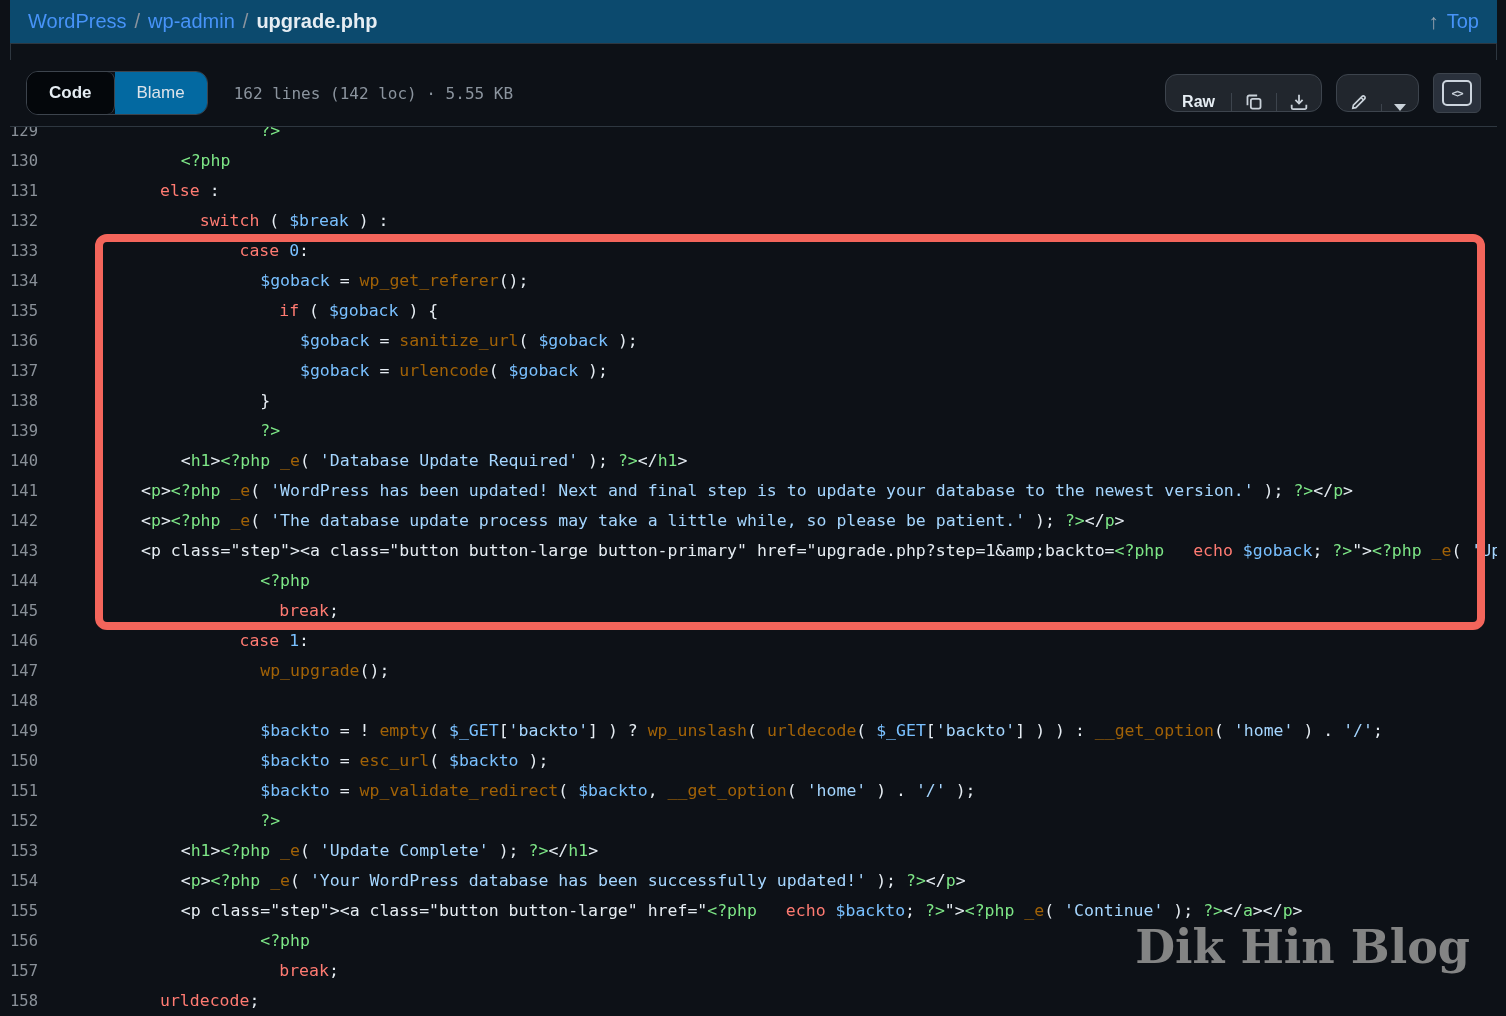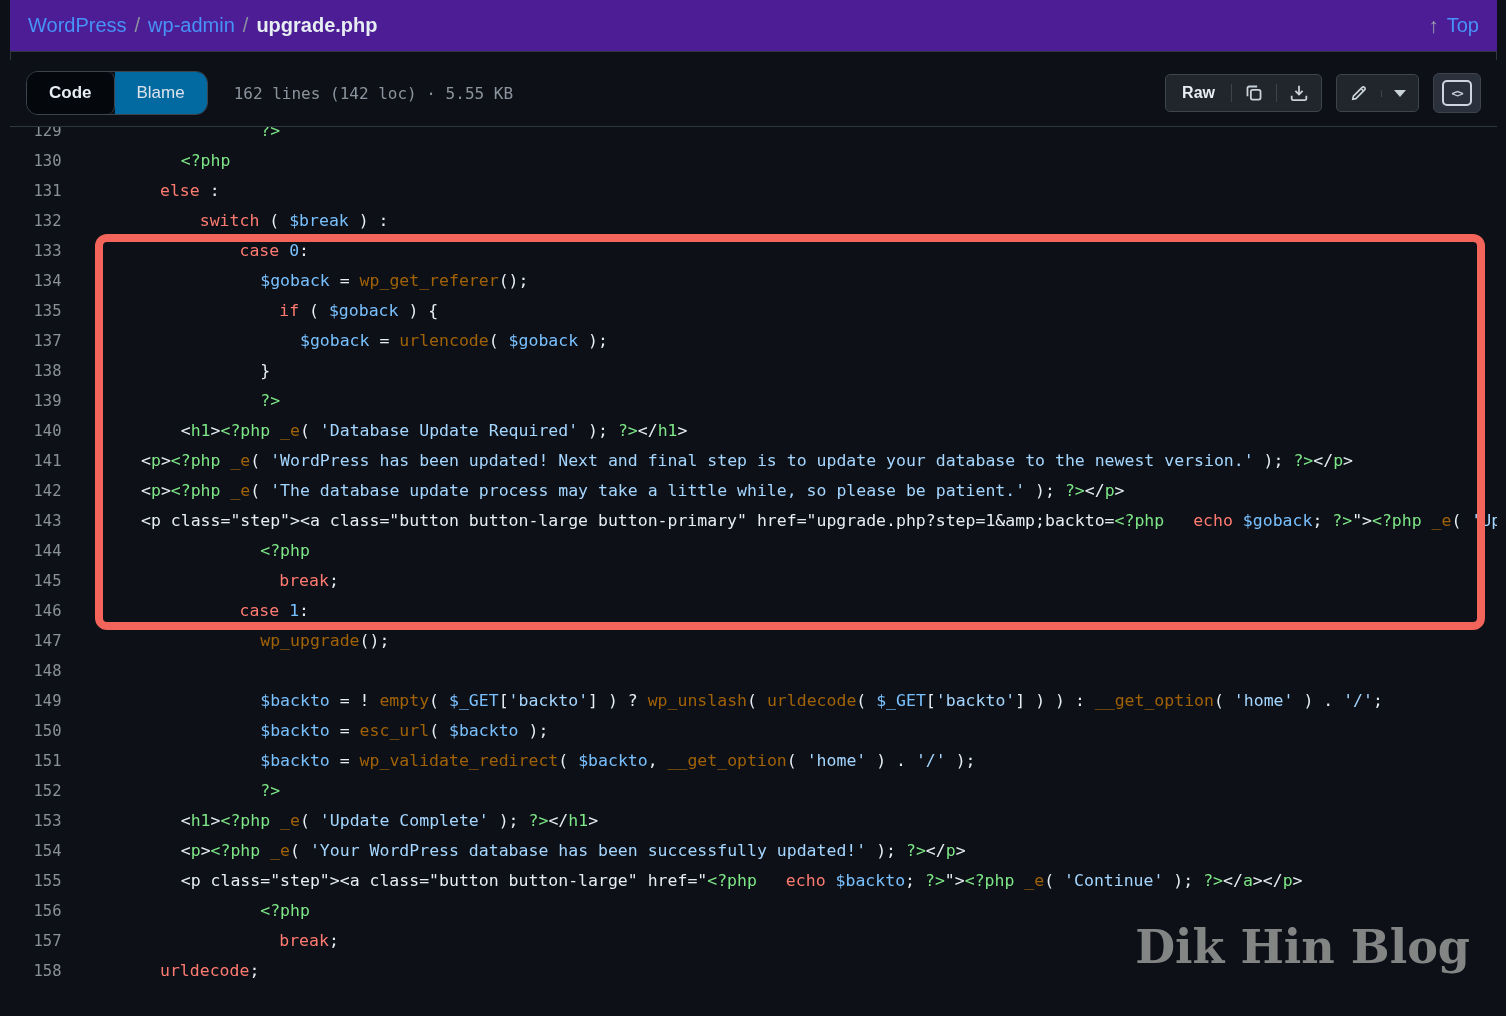--- a/index.html
+++ b/index.html
@@ -5,60 +5,60 @@
   html,body{margin:0;padding:0;}
   body{
     width:1506px;height:1016px;position:relative;overflow:hidden;
     background:#0d1117;
     font-family:"Liberation Sans",sans-serif;
     -webkit-font-smoothing:antialiased;
   }
   .frame{position:absolute;top:0;bottom:0;left:10px;right:9px;
     border-left:1px solid #2e3740;border-right:1px solid #2e3740;}
   
-  .topbar{position:absolute;left:10px;right:9px;top:0;height:52px;
+  .topbar{position:absolute;left:10px;right:9px;top:0;height:44px;
     border-bottom:1px solid #2e3740;display:flex;align-items:center;
-    padding:0 18px;box-sizing:border-box;background:#4c1d95;z-index:5;}
+    padding:0 18px;box-sizing:border-box;background:#0c4a6e;z-index:5;}
   .crumb{font-size:20px;}
   .crumb a{color:#4793f8;text-decoration:none;cursor:pointer;}
   .crumb .sep{color:#8b949e;margin:0 8px;}
   .crumb .file{color:#e6edf3;font-weight:bold;}
   .top-link{margin-left:auto;display:flex;align-items:center;gap:8px;
     color:#4793f8;font-size:20px;cursor:pointer;}
   .top-link .arrow{color:#9aa4af;font-size:21px;line-height:1;}
   
   .toolbar{position:absolute;left:10px;right:9px;top:60px;height:67px;
     border-bottom:1px solid #2e3740;display:flex;align-items:center;
     padding:0 16px;box-sizing:border-box;background:#0d1117;z-index:5;}
   .seg{display:flex;border:1px solid #3d444d;border-radius:12px;overflow:hidden;height:42px;}
   .seg .tab{display:flex;align-items:center;padding:0 22px;font-size:17px;cursor:pointer;}
   .seg .tab.active{background:#04070b;color:#e6edf3;font-weight:bold;border-right:1px solid #3d444d;border-radius:8px;}
   .seg .tab.inactive{background:#0369a1;color:#dce3ea;}
   .meta{margin-left:26px;color:#8b949e;font-size:16px;
     font-family:"DejaVu Sans Mono",monospace;}
   .tools{margin-left:auto;display:flex;align-items:center;gap:14px;}
-  .btn-group{display:flex;align-items:center;height:36px;background:#21262d;
-    border:1px solid #3d444d;border-radius:5px;overflow:hidden;}
+  .btn-group{display:flex;align-items:flex-end;height:36px;background:#21262d;
+    border:1px solid #3d444d;border-radius:12px;overflow:hidden;}
   .btn-cell{display:flex;align-items:center;justify-content:center;cursor:pointer;color:#e6edf3;}
   .btn-cell + .btn-cell{border-left:1px solid #3d444d;}
   .raw-label{padding:0 16px;font-size:16px;font-weight:bold;}
   .icon-cell{width:44px;}
   .icon-cell svg{display:block;}
   .sym-btn{width:46px;height:38px;background:#2a313c;border:1px solid #3d444d;
     border-radius:6px;display:flex;align-items:center;justify-content:center;cursor:pointer;}
   .sym-inner{width:26px;height:22px;border:2px solid #cdd5de;border-radius:5px;
     display:flex;align-items:center;justify-content:center;
     color:#cdd5de;font-size:11px;font-weight:bold;font-family:"DejaVu Sans Mono",monospace;letter-spacing:-1px;}
   .caret{width:0;height:0;border-left:6px solid transparent;border-right:6px solid transparent;
     border-top:7px solid #c9d1d9;}
   
   .code-area{position:absolute;left:10px;right:9px;top:127px;bottom:0;overflow:hidden;background:#0d1117;}
   .code-scroll{margin-top:-11px;}
   .row{height:30px;line-height:30px;display:flex;white-space:pre;}
-  .ln{flex:0 0 75px;text-align:center;color:#8a9199;
+  .ln{flex:0 0 75px;text-align:left;color:#8a9199;
     font-family:"DejaVu Sans Mono",monospace;font-size:15.5px;cursor:pointer;}
   .src{margin-left:56px;font-family:"DejaVu Sans Mono",monospace;font-size:16.5px;}
   .tk-p{color:#e6edf3;}
   .tk-k{color:#ff7b72;margin-left:19px;}
   .tk-v{color:#79c0ff;}
   .tk-s{color:#a5d6ff;}
   .tk-f{color:#a16207;}
   .tk-g{color:#7ee787;}
   
   .hl-box{position:absolute;left:85px;top:107px;width:1390px;height:396px;
@@ -132,20 +132,21 @@
 
 <div class="code-area">
   <div class="code-scroll">
       <div class="row"><span class="ln">129</span><span class="src">            <span class="tk-g">?&gt;</span></span></div>
       <div class="row"><span class="ln">130</span><span class="src">    <span class="tk-g">&lt;?php</span></span></div>
       <div class="row"><span class="ln">131</span><span class="src"><span class="tk-k">else</span><span class="tk-p"> :</span></span></div>
       <div class="row"><span class="ln">132</span><span class="src">    <span class="tk-k">switch</span><span class="tk-p"> ( </span><span class="tk-v">$break</span><span class="tk-p"> ) :</span></span></div>
       <div class="row"><span class="ln">133</span><span class="src">        <span class="tk-k">case</span><span class="tk-p"> </span><span class="tk-v">0</span><span class="tk-p">:</span></span></div>
       <div class="row"><span class="ln">134</span><span class="src">            <span class="tk-v">$goback</span><span class="tk-p"> = </span><span class="tk-f">wp_get_referer</span><span class="tk-p">();</span></span></div>
       <div class="row"><span class="ln">135</span><span class="src">            <span class="tk-k">if</span><span class="tk-p"> ( </span><span class="tk-v">$goback</span><span class="tk-p"> ) {</span></span></div>
+      <div class="row"><span class="ln">136</span><span class="src">                <span class="tk-v">$goback</span><span class="tk-p"> = </span><span class="tk-f">sanitize_url</span><span class="tk-p">( </span><span class="tk-v">$goback</span><span class="tk-p"> );</span></span></div>
       <div class="row"><span class="ln">137</span><span class="src">                <span class="tk-v">$goback</span><span class="tk-p"> = </span><span class="tk-f">urlencode</span><span class="tk-p">( </span><span class="tk-v">$goback</span><span class="tk-p"> );</span></span></div>
       <div class="row"><span class="ln">138</span><span class="src">            <span class="tk-p">}</span></span></div>
       <div class="row"><span class="ln">139</span><span class="src">            <span class="tk-g">?&gt;</span></span></div>
       <div class="row"><span class="ln">140</span><span class="src">    <span class="tk-p">&lt;</span><span class="tk-g">h1</span><span class="tk-p">&gt;</span><span class="tk-g">&lt;?php</span><span class="tk-p"> </span><span class="tk-f">_e</span><span class="tk-p">( </span><span class="tk-s">'Database Update Required'</span><span class="tk-p"> ); </span><span class="tk-g">?&gt;</span><span class="tk-p">&lt;/</span><span class="tk-g">h1</span><span class="tk-p">&gt;</span></span></div>
       <div class="row"><span class="ln">141</span><span class="src"><span class="tk-p">&lt;</span><span class="tk-g">p</span><span class="tk-p">&gt;</span><span class="tk-g">&lt;?php</span><span class="tk-p"> </span><span class="tk-f">_e</span><span class="tk-p">( </span><span class="tk-s">'WordPress has been updated! Next and final step is to update your database to the newest version.'</span><span class="tk-p"> ); </span><span class="tk-g">?&gt;</span><span class="tk-p">&lt;/</span><span class="tk-g">p</span><span class="tk-p">&gt;</span></span></div>
       <div class="row"><span class="ln">142</span><span class="src"><span class="tk-p">&lt;</span><span class="tk-g">p</span><span class="tk-p">&gt;</span><span class="tk-g">&lt;?php</span><span class="tk-p"> </span><span class="tk-f">_e</span><span class="tk-p">( </span><span class="tk-s">'The database update process may take a little while, so please be patient.'</span><span class="tk-p"> ); </span><span class="tk-g">?&gt;</span><span class="tk-p">&lt;/</span><span class="tk-g">p</span><span class="tk-p">&gt;</span></span></div>
       <div class="row"><span class="ln">143</span><span class="src"><span class="tk-p">&lt;p class="step"&gt;&lt;a class="button button-large button-primary" href="upgrade.php?step=1&amp;amp;backto=</span><span class="tk-g">&lt;?php</span><span class="tk-p"> </span><span class="tk-k">echo</span><span class="tk-p"> </span><span class="tk-v">$goback</span><span class="tk-p">; </span><span class="tk-g">?&gt;</span><span class="tk-p">"&gt;</span><span class="tk-g">&lt;?php</span><span class="tk-p"> </span><span class="tk-f">_e</span><span class="tk-p">( </span><span class="tk-s">'Upda</span></span></div>
       <div class="row"><span class="ln">144</span><span class="src">            <span class="tk-g">&lt;?php</span></span></div>
       <div class="row"><span class="ln">145</span><span class="src">            <span class="tk-k">break</span><span class="tk-p">;</span></span></div>
       <div class="row"><span class="ln">146</span><span class="src">        <span class="tk-k">case</span><span class="tk-p"> </span><span class="tk-v">1</span><span class="tk-p">:</span></span></div>

